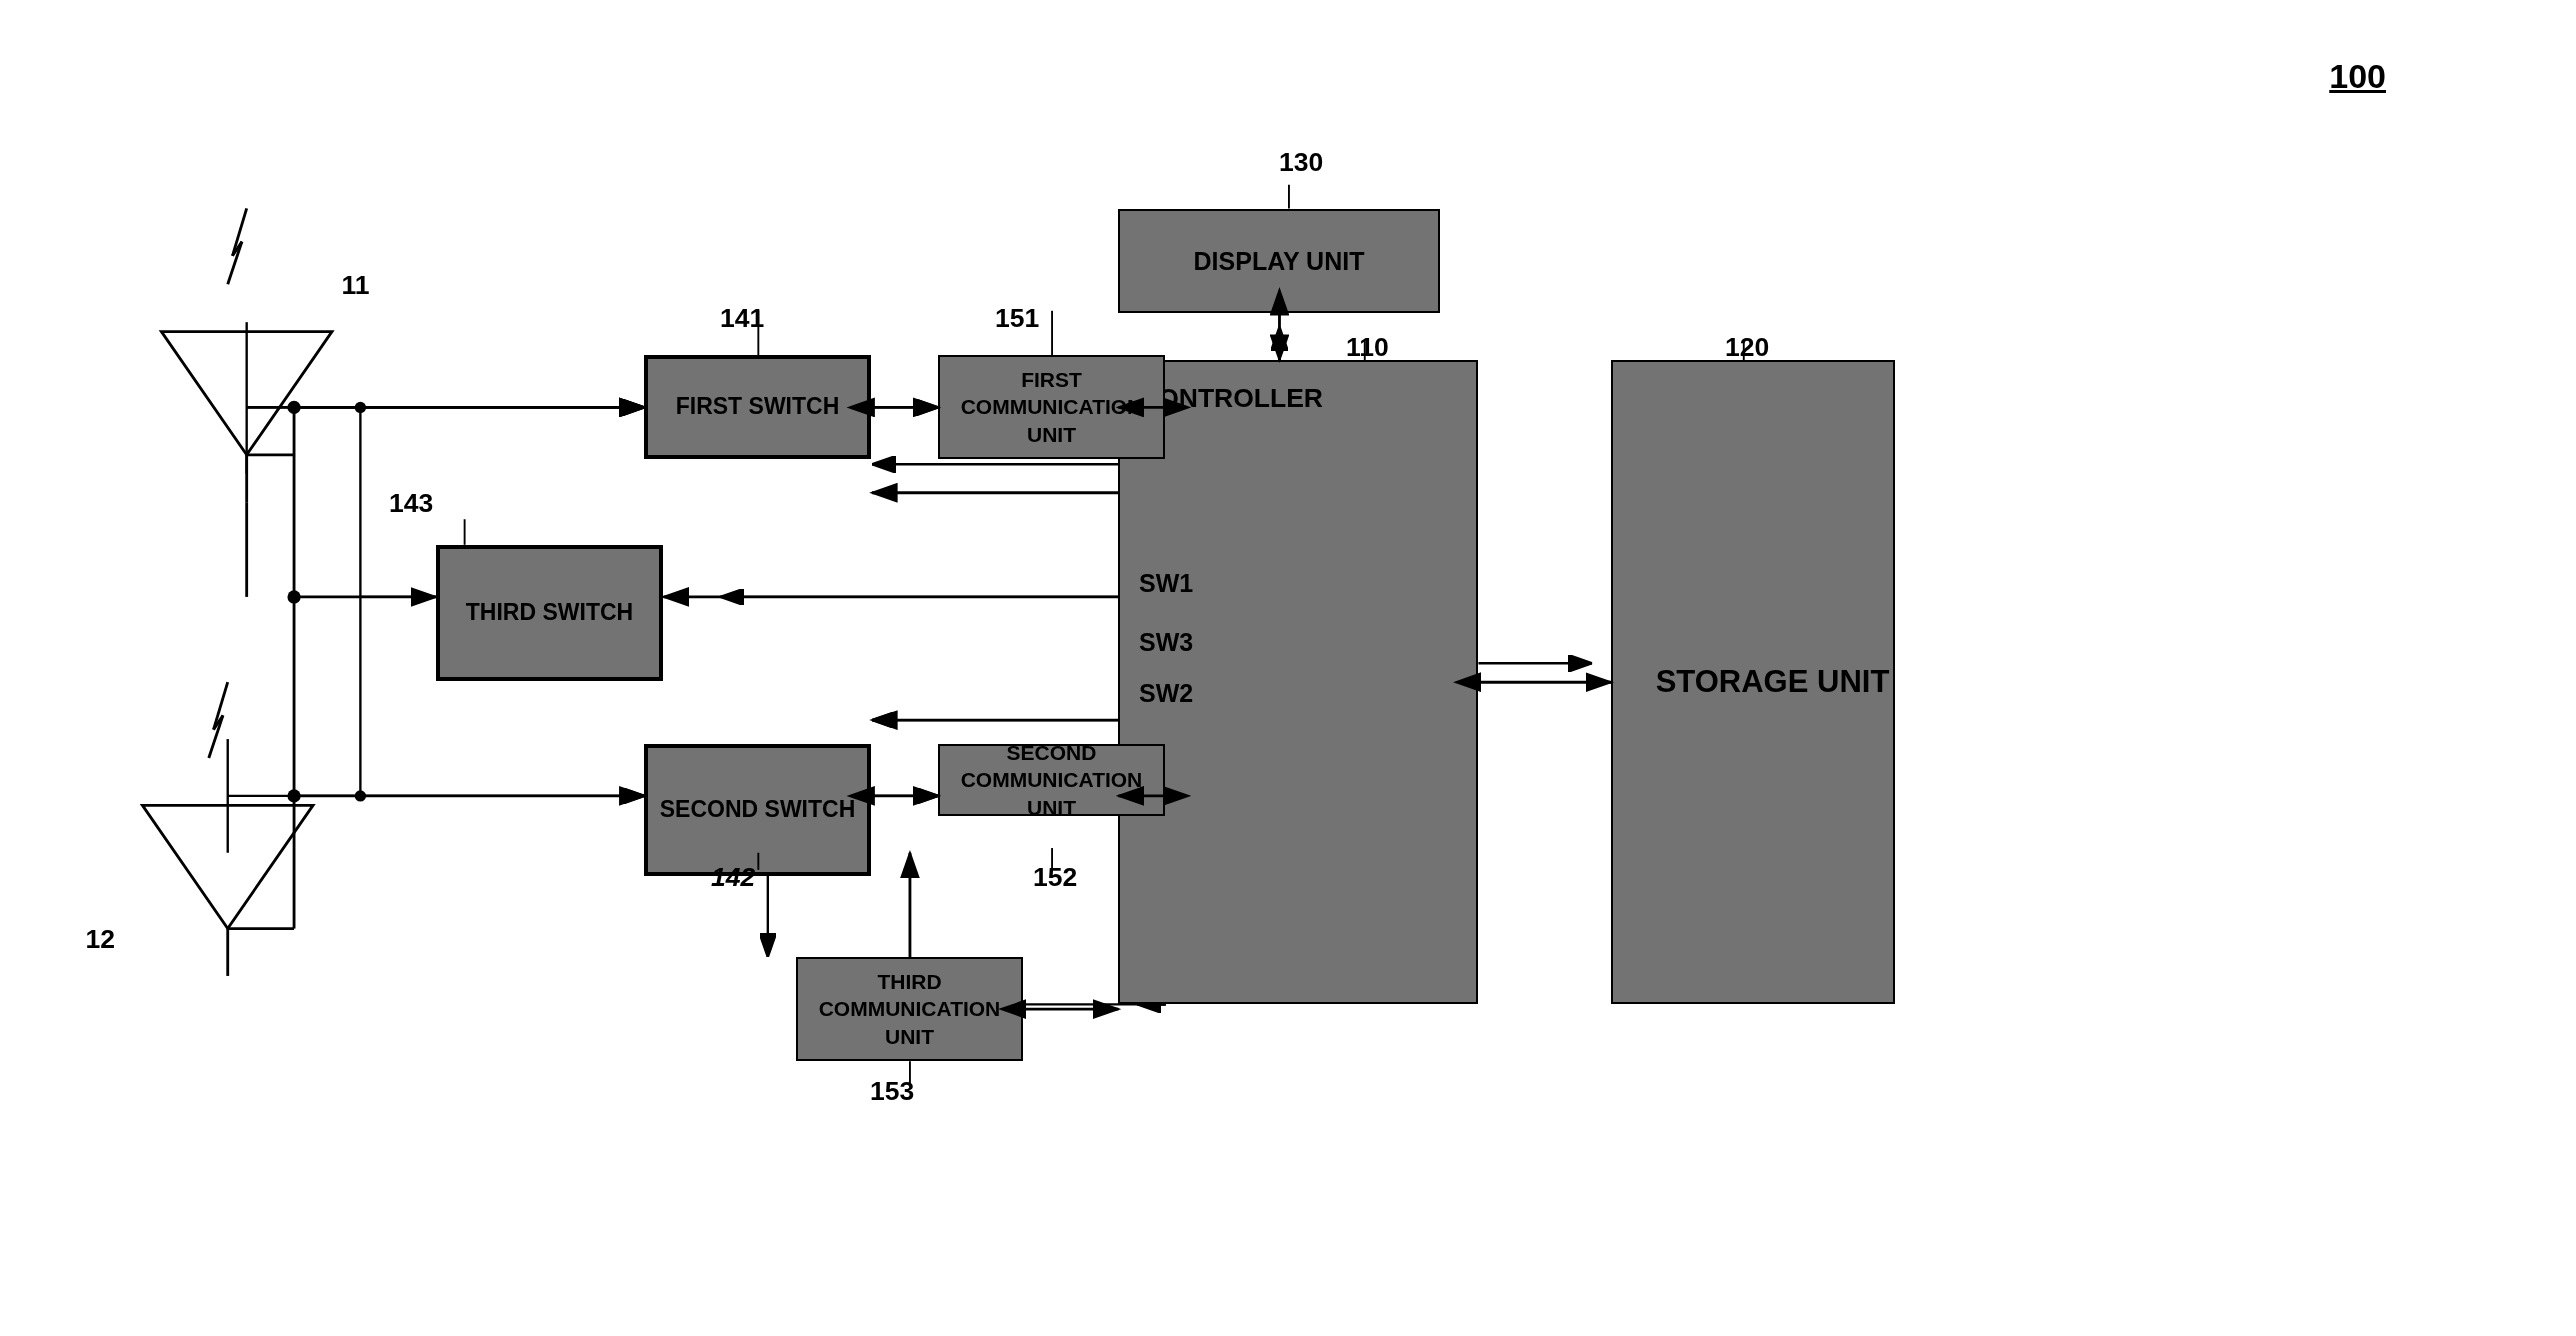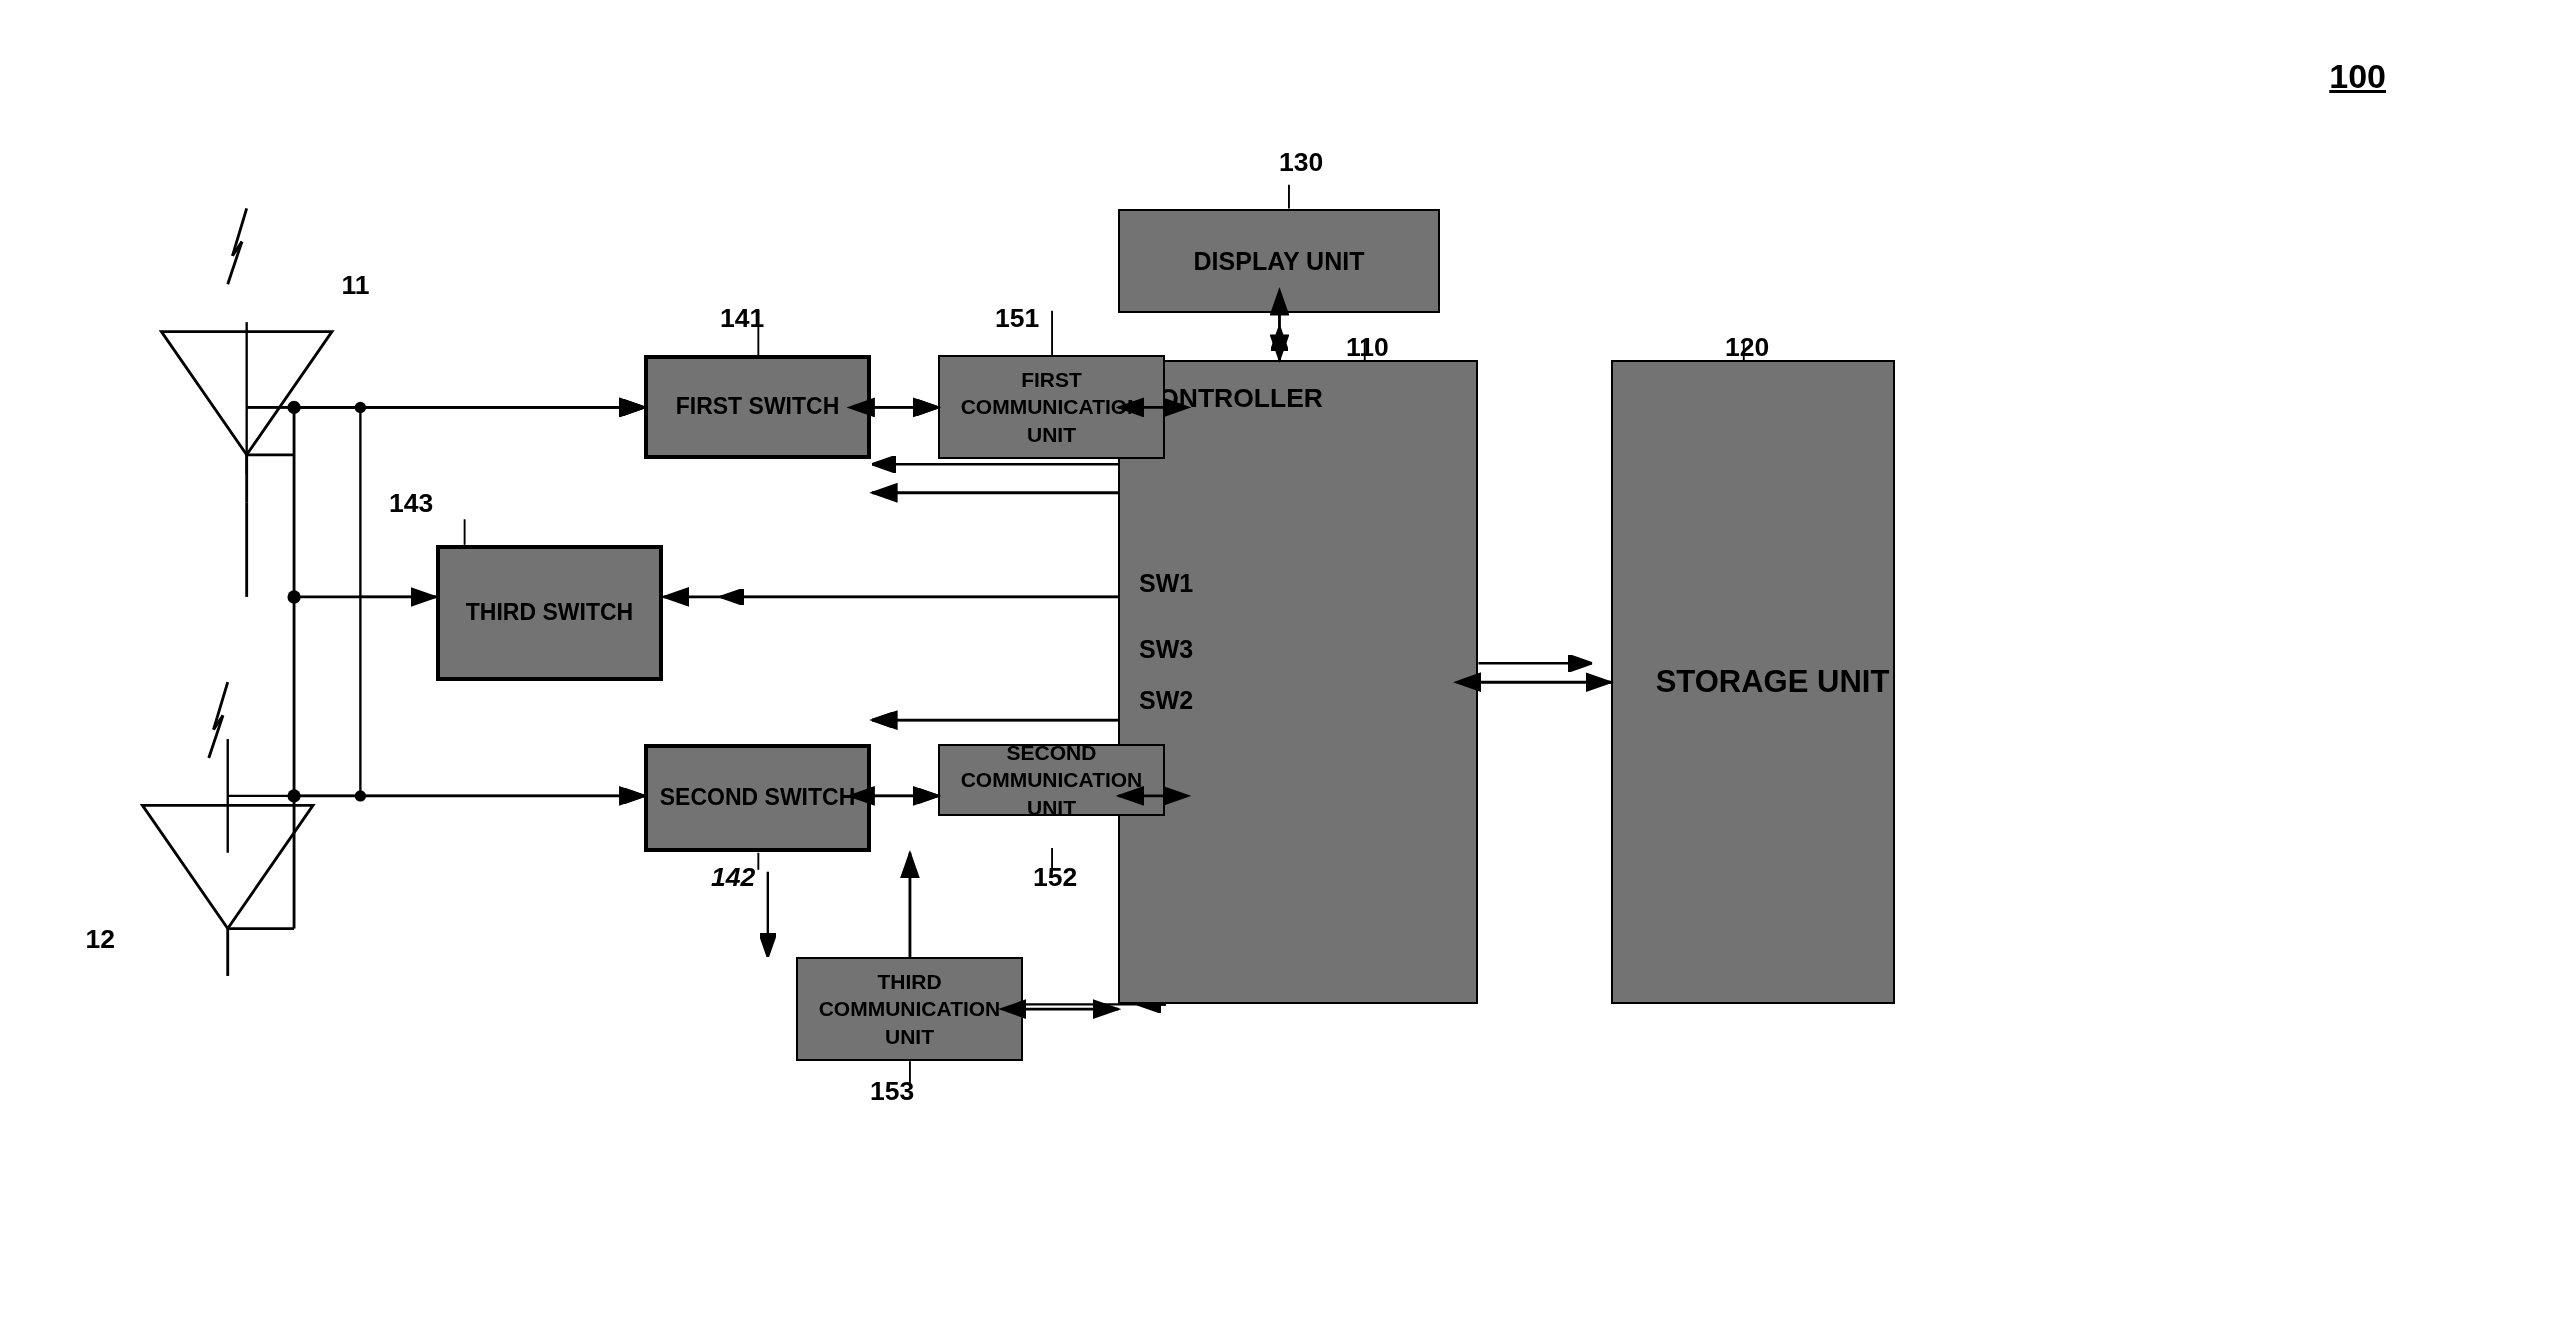--- a/index.html
+++ b/index.html
@@ -137,39 +137,39 @@
 
   <div class="box" style="left:1118px; top:209px; width:322px; height:104px; font-size:25px;">
     <span>DISPLAY UNIT</span>
   </div>
 
   <div class="label" style="left:1279px; top:147px;">130</div>
 
   <div class="box" style="left:1118px; top:360px; width:360px; height:644px; font-size:26.5px; align-items:flex-start; padding:19px; flex-direction:column; justify-content:flex-start;">
     <span style="font-size:26.5px;font-weight:bold;margin-bottom:152px;">CONTROLLER</span>
     <span style="font-size:25px;font-weight:bold;">SW1</span>
-    <span style="font-size:25px;font-weight:bold;margin-top:33px;text-align:right;">SW3</span>
+    <span style="font-size:25px;font-weight:bold;margin-top:26px;text-align:right;">SW3</span>
     <span style="font-size:25px;font-weight:bold;margin-top:19px;">SW2</span>
   </div>
 
   <div class="label" style="left:1346px; top:332px;">110</div>
 
   <div class="box" style="left:1611px; top:360px; width:284px; height:644px; font-size:31px;padding-left:39px;">
     <span>STORAGE UNIT</span>
   </div>
 
   <div class="label" style="left:1725px; top:332px;">120</div>
 
   <div class="box box-thick" style="left:644px; top:355px; width:227px; height:104px; font-size:23px;">
     <span>FIRST SWITCH</span>
   </div>
 
   <div class="label" style="left:720px; top:303px;">141</div>
 
-  <div class="box box-thick" style="left:644px; top:744px; width:227px; height:108px; font-size:23px;">
+  <div class="box box-thick" style="left:644px; top:744px; width:227px; height:132px; font-size:23px;">
     <span>SECOND SWITCH</span>
   </div>
 
   <div class="label" style="left:711px; top:862px;font-style:italic;">142</div>
 
   <div class="box box-thick" style="left:436px; top:545px; width:227px; height:136px; font-size:23px;">
     <span>THIRD SWITCH</span>
   </div>
 
   <div class="label" style="left:389px; top:488px;">143</div>

